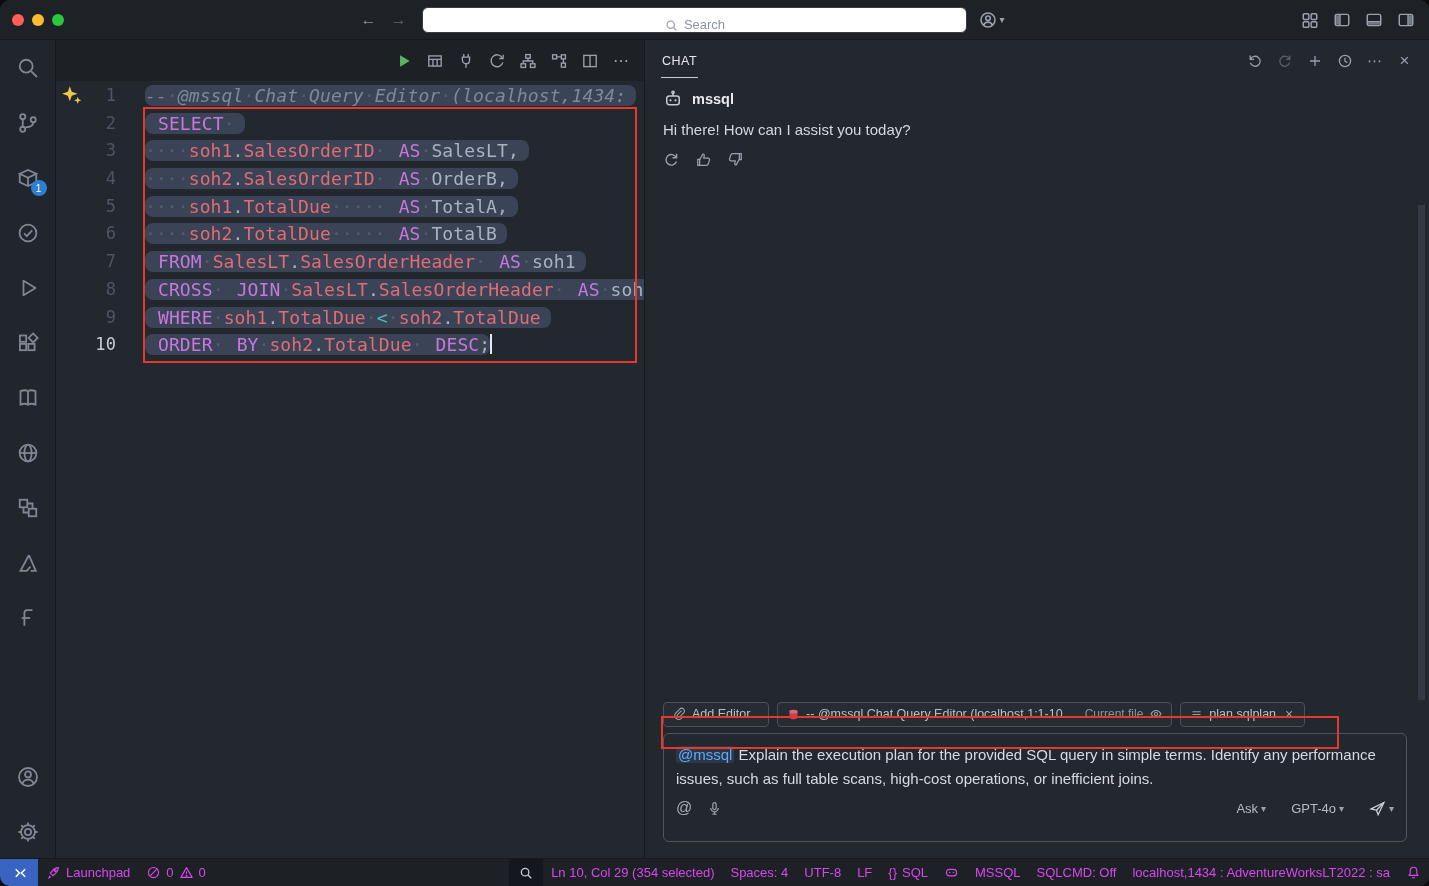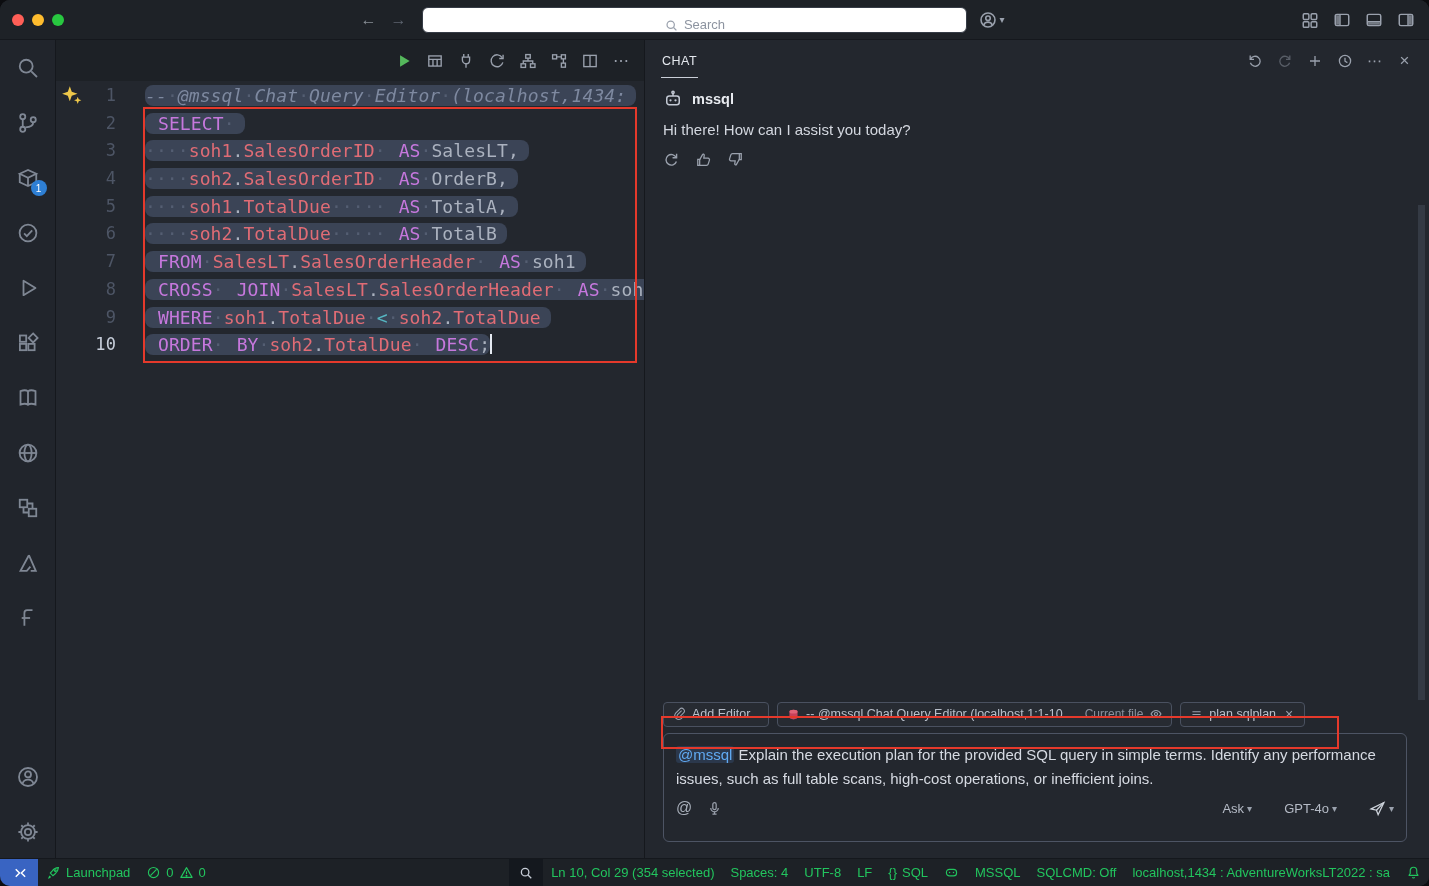--- a/index.html
+++ b/index.html
@@ -90,29 +90,29 @@
   .chip { display:inline-flex; align-items:center; gap:6px; height:25px; padding:0 8px;
     border:1px solid #4a5160; border-radius:4px; font-size:12.5px; color:#bac0cb;
     background:rgba(255,255,255,0.02); white-space:nowrap; cursor:pointer; }
   .chip .meta { color:#8b919d; font-size:12px; margin-left:16px; }
   .chip .ic { width:14px; height:14px; }
   .input-box { border:1px solid #4d5464; border-radius:6px; padding:9px 12px 24px; }
   .input-text { font-size:15px; line-height:23.5px; color:#d6dae2; }
   .mention { color:#61aaf2; background:rgba(86,148,235,0.16); border-radius:3px; padding:0 2px; }
   .input-controls { display:flex; align-items:center; margin-top:9px; color:#a7aeb9; }
   .ctl-left { display:flex; align-items:center; gap:15px; }
-  .ctl-right { margin-left:auto; display:flex; align-items:center; gap:32px; font-size:13px; color:#b5bbc6; }
+  .ctl-right { margin-left:auto; display:flex; align-items:center; gap:25px; font-size:13px; color:#b5bbc6; }
   .ddown { display:flex; align-items:center; gap:3px; cursor:pointer; }
   .chev { font-size:10px; color:#9aa1ad; }
   .at-glyph { font-size:16px; cursor:pointer; }
   .send { display:flex; align-items:center; gap:3px; cursor:pointer; color:#ccd2da; }
 
   
   .statusbar { height:28px; background:#1d2126; border-top:1px solid #15181d;
-    display:flex; align-items:center; font-size:13px; color:#22c55e; }
+    display:flex; align-items:center; font-size:13px; color:#d946ef; }
   .sb-item { display:flex; align-items:center; gap:5px; padding:0 8px; height:100%; cursor:pointer; white-space:nowrap; }
   .sb-remote { width:38px; background:#3964c2; color:#fff; justify-content:center; padding:0; }
   .sb-zoom { background:#14181e; width:34px; justify-content:center; padding:0; }
   .sb-right { margin-left:auto; display:flex; align-items:center; height:100%; }
   .sb-item .ic { width:15px; height:15px; color:inherit; }
 
   
   .anno { position:absolute; border:2px solid #e5392b; pointer-events:none; z-index:50; }
   #anno-code  { left:143px; top:107px; width:494px; height:256px; }
   #anno-chips { left:661px; top:716px; width:678px; height:33px; }

